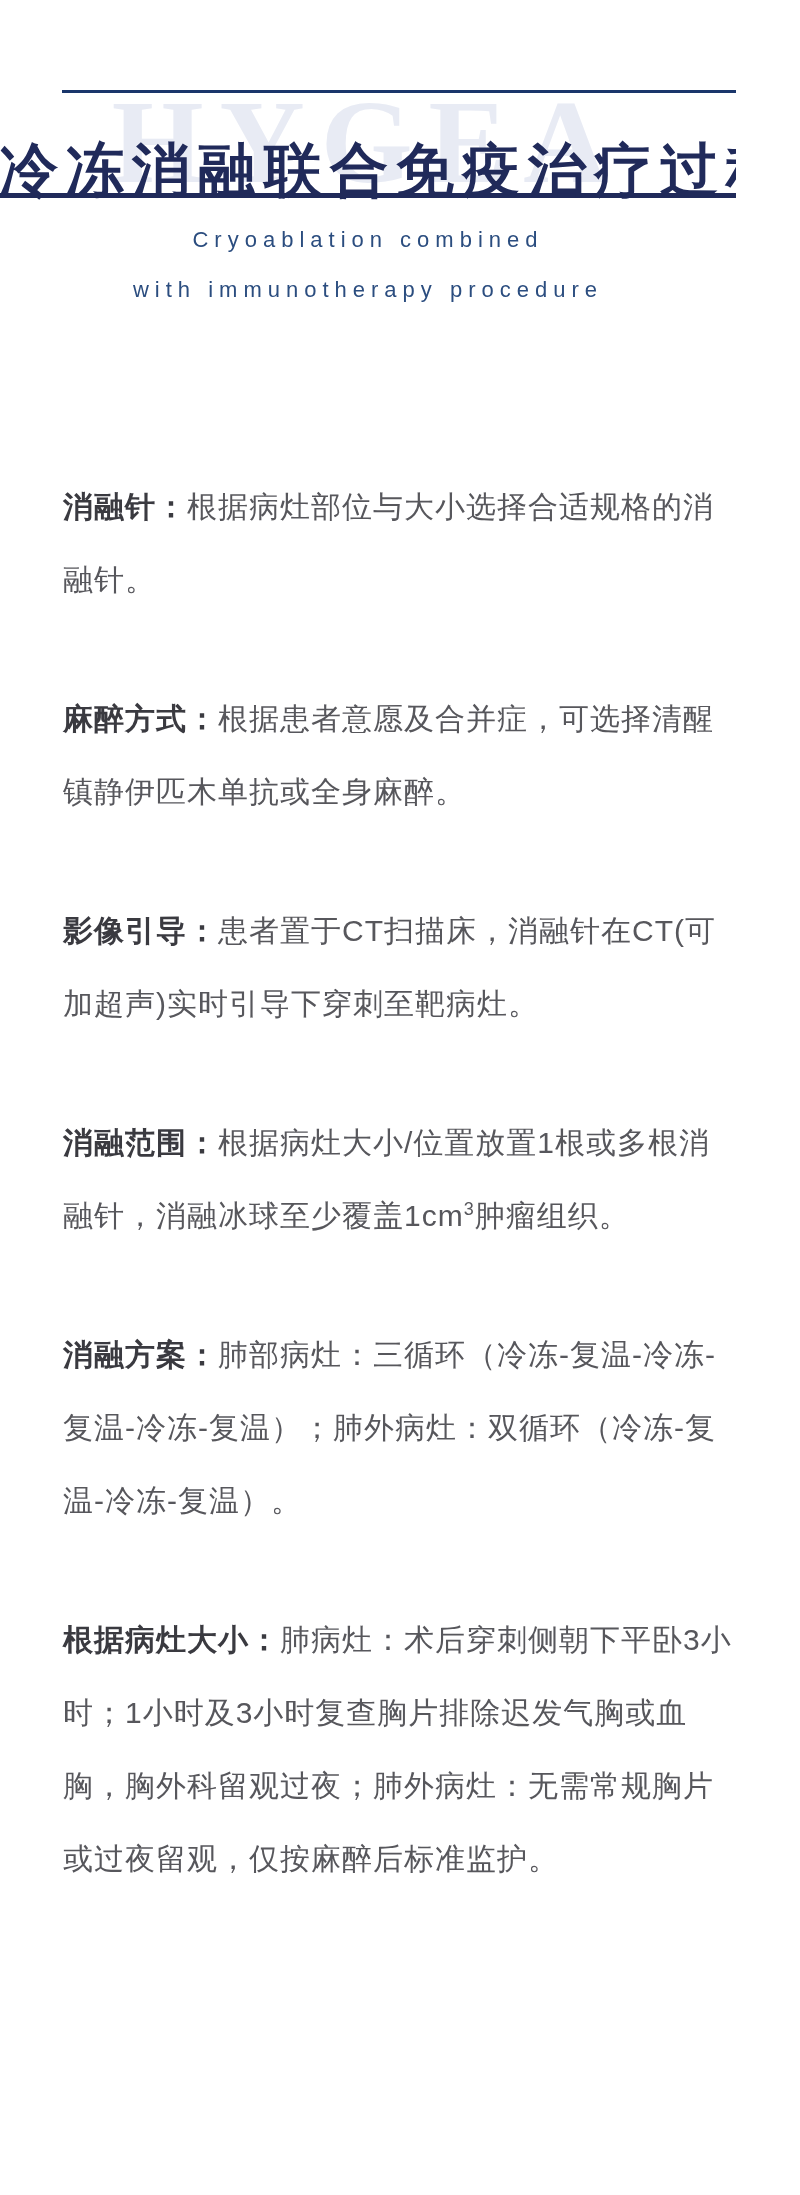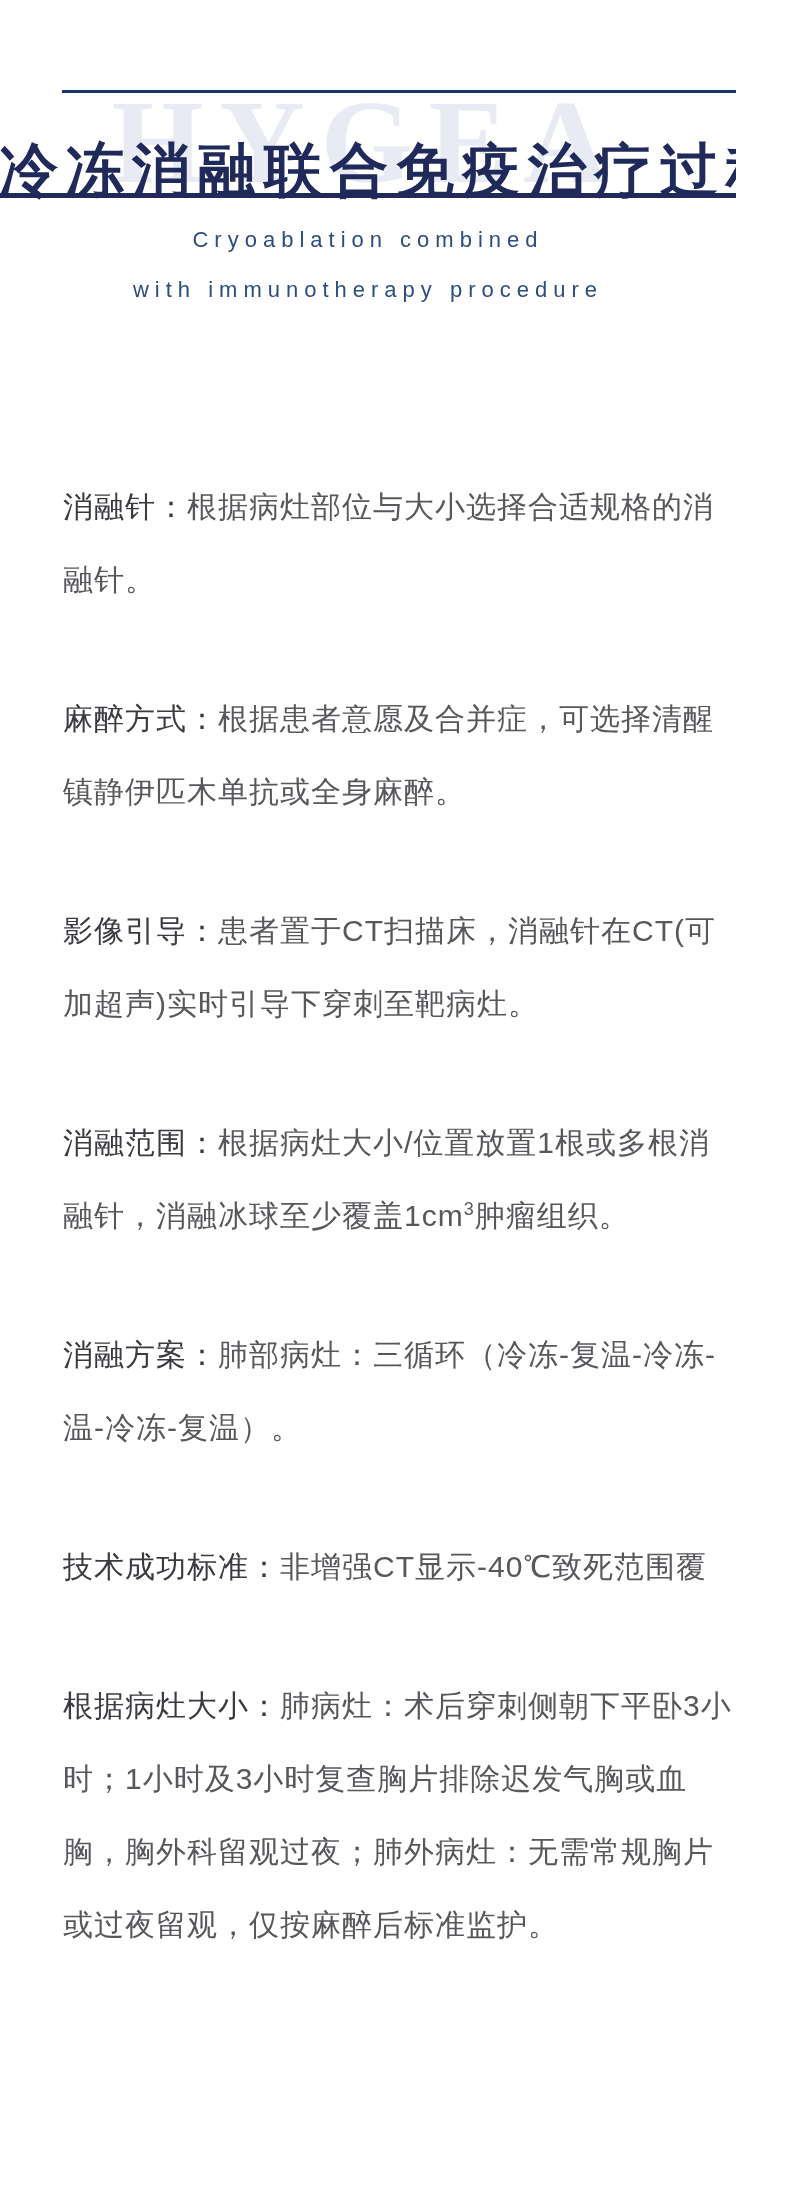--- a/index.html
+++ b/index.html
@@ -28,21 +28,21 @@
   .content{position:absolute;left:63px;top:470px;width:707px;z-index:1;}
   .heading{
     font-size:37px;font-weight:bold;color:#202a5a;line-height:50px;
     margin:0 0 9px 0;white-space:nowrap;
   }
   .para{margin:0 0 66px 0;}
   .line{
     height:73px;line-height:73px;font-size:30px;color:#57575c;
     white-space:nowrap;letter-spacing:1px;
   }
-  .lead{font-weight:normal;color:#3a3a40;margin-top:26px;}
+  .lead{font-weight:bold;color:#3a3a40;margin-top:26px;}
   .sup{font-size:18px;vertical-align:super;line-height:0;}
 </style>
 </head>
 <body>
 
 <div class="page">
 
   <div class="rule"></div>
 
   <div class="watermark">HYGEA</div>
@@ -70,25 +70,25 @@
       <div class="line">加超声)实时引导下穿刺至靶病灶。</div>
     </div>
 
     <div class="para">
       <div class="line"><span class="lead">消融范围：</span><span>根据病灶大小/位置放置1根或多根消</span></div>
       <div class="line"><span>融针，消融冰球至少覆盖1cm</span><span class="sup">3</span><span>肿瘤组织。</span></div>
     </div>
 
     <div class="para">
       <div class="line"><span class="lead">消融方案：</span><span>肺部病灶：三循环（冷冻-复温-冷冻-</span></div>
+      <div class="line">复温-冷冻-复温）；肺外病灶：双循环（冷冻-复</div>
       <div class="line">温-冷冻-复温）。</div>
     </div>
 
     <div class="para">
-      <div class="line"><span class="lead">技术成功标准：</span><span>非增强CT显示-40℃致死范围覆</span></div>
     </div>
 
     <div class="para">
       <div class="line"><span class="lead">根据病灶大小：</span><span>肺病灶：术后穿刺侧朝下平卧3小</span></div>
       <div class="line">时；1小时及3小时复查胸片排除迟发气胸或血</div>
       <div class="line">胸，胸外科留观过夜；肺外病灶：无需常规胸片</div>
       <div class="line">或过夜留观，仅按麻醉后标准监护。</div>
     </div>
 
   </div>

